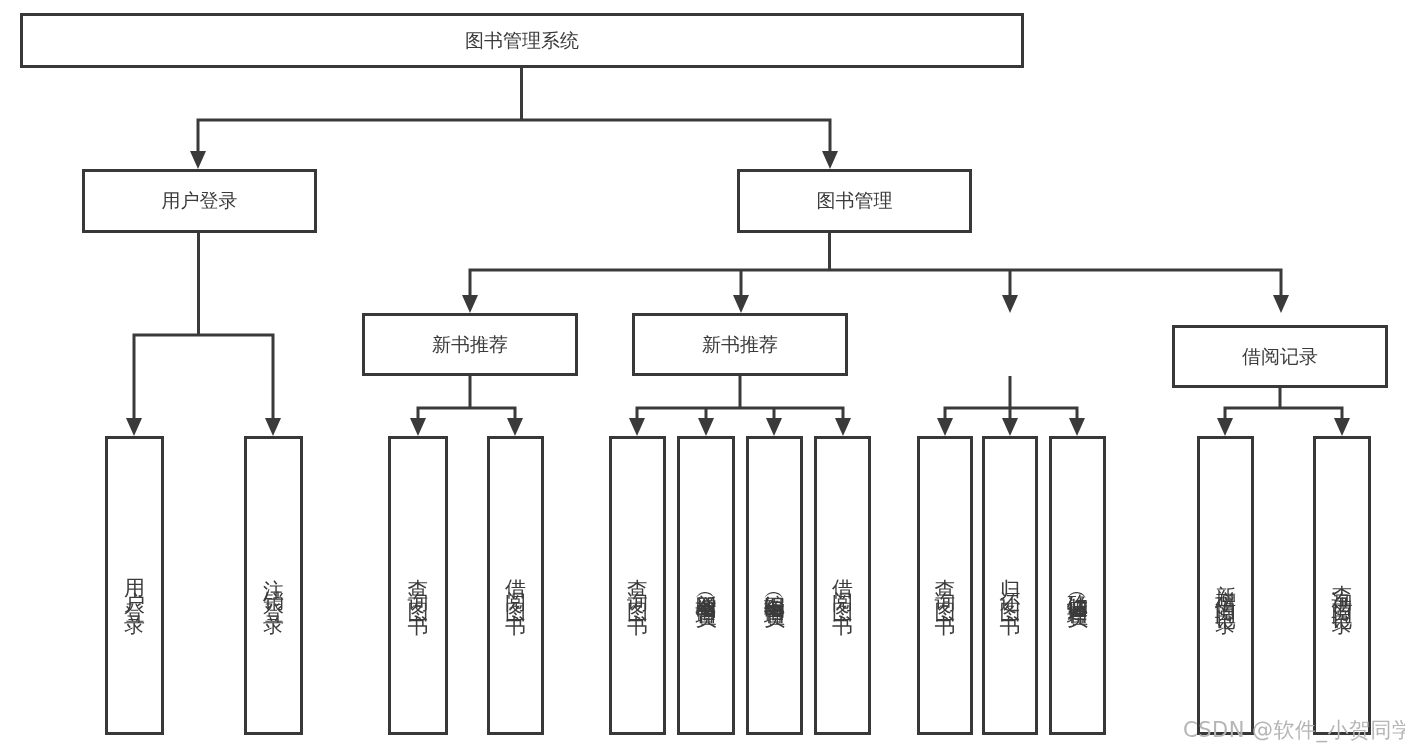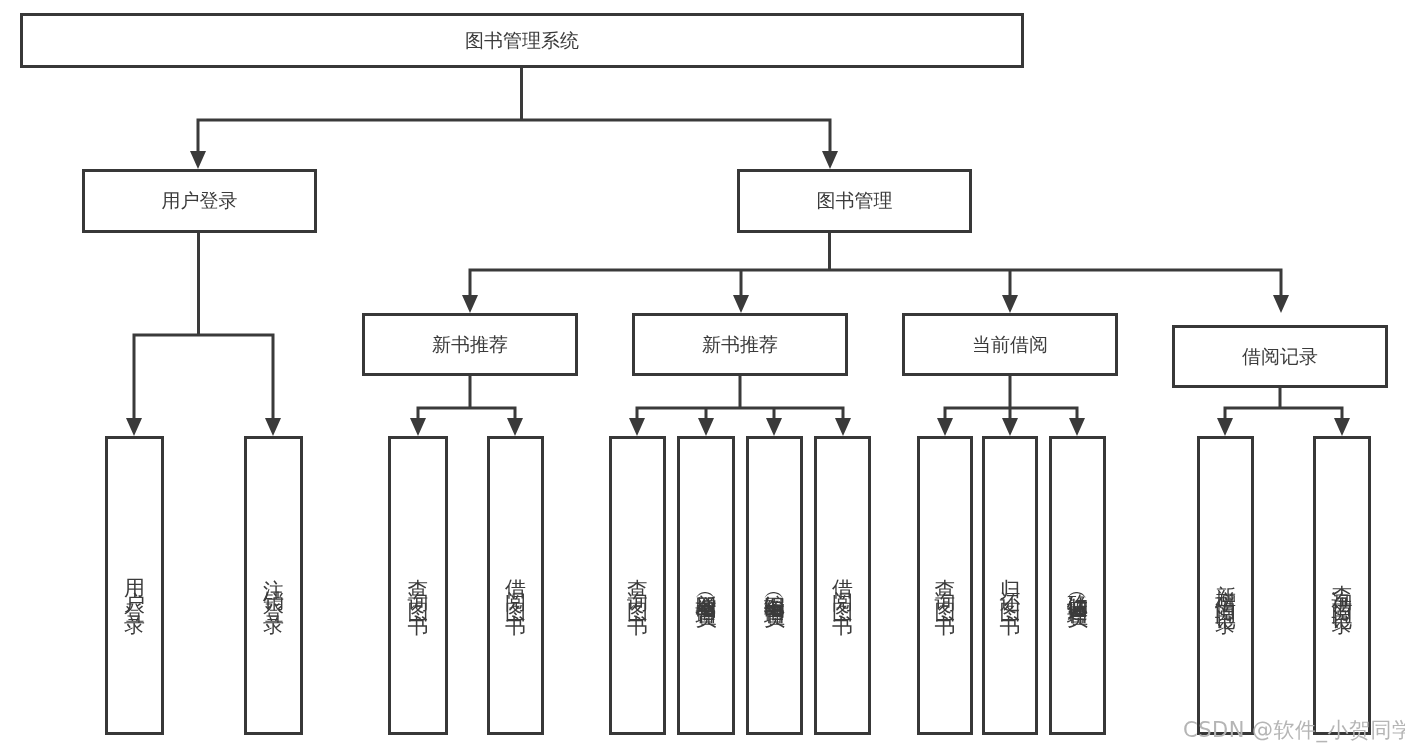--- a/index.html
+++ b/index.html
@@ -88,23 +88,20 @@
   <div class="box lvl2" style="left:737px;width:235px;">
     <span>图书管理</span>
   </div>
 
   <div class="box lvl3" style="left:362px;width:216px;">
     <span>新书推荐</span>
   </div>
   <div class="box lvl3" style="left:632px;width:216px;">
     <span>新书推荐</span>
   </div>
-  <div class="box lvl3" style="left:902px;width:216px;">
-    <span>当前借阅</span>
-  </div>
   <div class="box lvl3" style="left:1172px;width:216px;margin-top:12px;">
     <span>借阅记录</span>
   </div>
 
   <div class="box leaf" style="left:105px;width:59px;">
     <span class="vtext">用户登录</span>
   </div>
   <div class="box leaf" style="left:244px;width:59px;">
     <span class="vtext">注销登录</span>
   </div>

